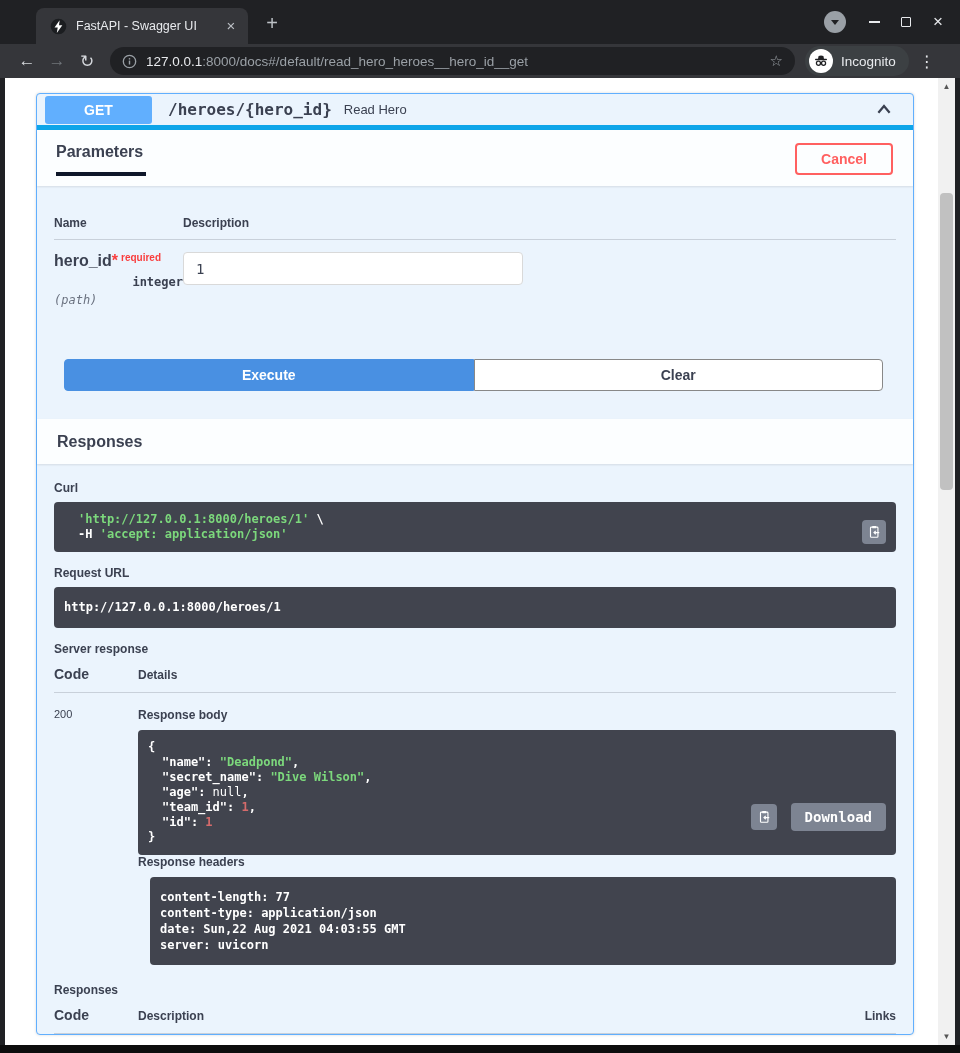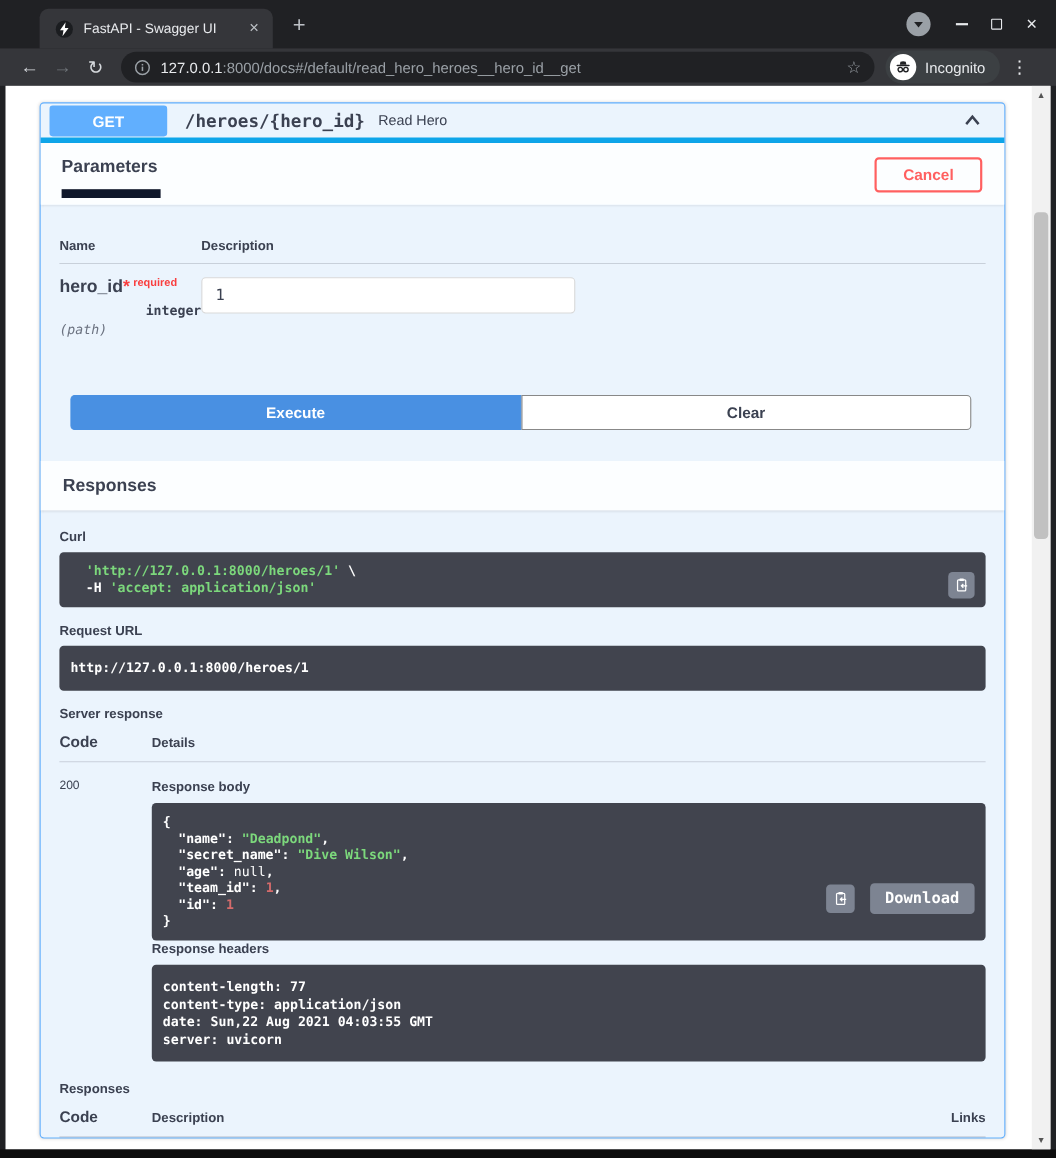--- a/index.html
+++ b/index.html
@@ -67,21 +67,21 @@
   .method-badge { width:107px; padding:6px 0; text-align:center; background:#61affe; color:#fff; font-weight:700; font-size:14px; border-radius:3px; }
   .op-path { font-family:"DejaVu Sans Mono", monospace; font-weight:700; font-size:16px; margin-left:16px; }
   .op-summary-text { font-size:13px; margin-left:12px; }
   .collapse-arrow { margin-left:auto; margin-right:12px; display:flex; }
 
   .sec-head {
     display:flex; justify-content:space-between; align-items:flex-start;
     background:rgba(255,255,255,.85); padding:13px 20px 0 20px;
     box-shadow:0 1px 2px rgba(0,0,0,.1); position:relative; z-index:1;
   }
-  .tabitem { font-size:16px; font-weight:700; padding:0 3px 11px 0; border-bottom:8px solid #0f172a; margin-left:-1px; }
+  .tabitem { font-size:16px; font-weight:700; padding:0 3px 11px 0; border-bottom:4px solid #0f172a; margin-left:-1px; }
   .btn-cancel { background:transparent; border:2px solid #ff6060; color:#ff6060; font-weight:700; font-size:14px; padding:6px 24px; border-radius:4px; margin-bottom:11px; font-family:inherit; }
 
   .params-area { padding:30px 17px 28px; }
   .ptable { display:grid; grid-template-columns:129px 1fr; }
   .ptable .th { font-size:12px; font-weight:700; padding-bottom:9px; border-bottom:1px solid rgba(59,65,81,.2); }
   .ptable .td { padding-top:12px; }
   .param-name { font-size:16px; font-weight:700; }
   .req-star { color:#f93e3e; }
   .req-label { color:#f93e3e; font-size:10px; position:relative; top:-5px; padding-left:3px; }
   .param-type { font-family:"DejaVu Sans Mono", monospace; font-weight:700; font-size:12px; margin-top:5px;text-align:right; }
@@ -114,21 +114,21 @@
   .btn-download { height:28px; background:#7d8492; color:#fff; border:none; border-radius:4px; font-weight:700; font-size:14px; padding:0 14px; font-family:inherit; }
 
   .rtable { display:grid; grid-template-columns:84px 1fr; margin-top:10px; }
   .rtable .th { border-bottom:1px solid rgba(59,65,81,.2); padding-bottom:10px; }
   .th-code { font-size:14px; font-weight:700; }
   .th-small { font-size:12px; font-weight:700; align-self:end; }
   .rtable .td { padding-top:15px; }
   .status-code { font-size:11px; }
 
   .body-block { line-height:15px; }
-  .headers-block { padding:12px 10px; font-weight:700; line-height:16px; }
+  .headers-block { padding:12px 10px; font-weight:700; line-height:16px;margin-left:12px; }
 
   .rtable3 { display:grid; grid-template-columns:84px 1fr 70px; margin-top:10px; }
   .rtable3 .th { border-bottom:1px solid rgba(59,65,81,.2); padding-bottom:10px; }
   .links-col { text-align:right; }
 
   .mt14 { margin-top:14px; } .mt16 { margin-top:0; } .mt18 { margin-top:18px; } .mb8 { margin-bottom:8px; }
 </style>
 </head>
 <body>
 

